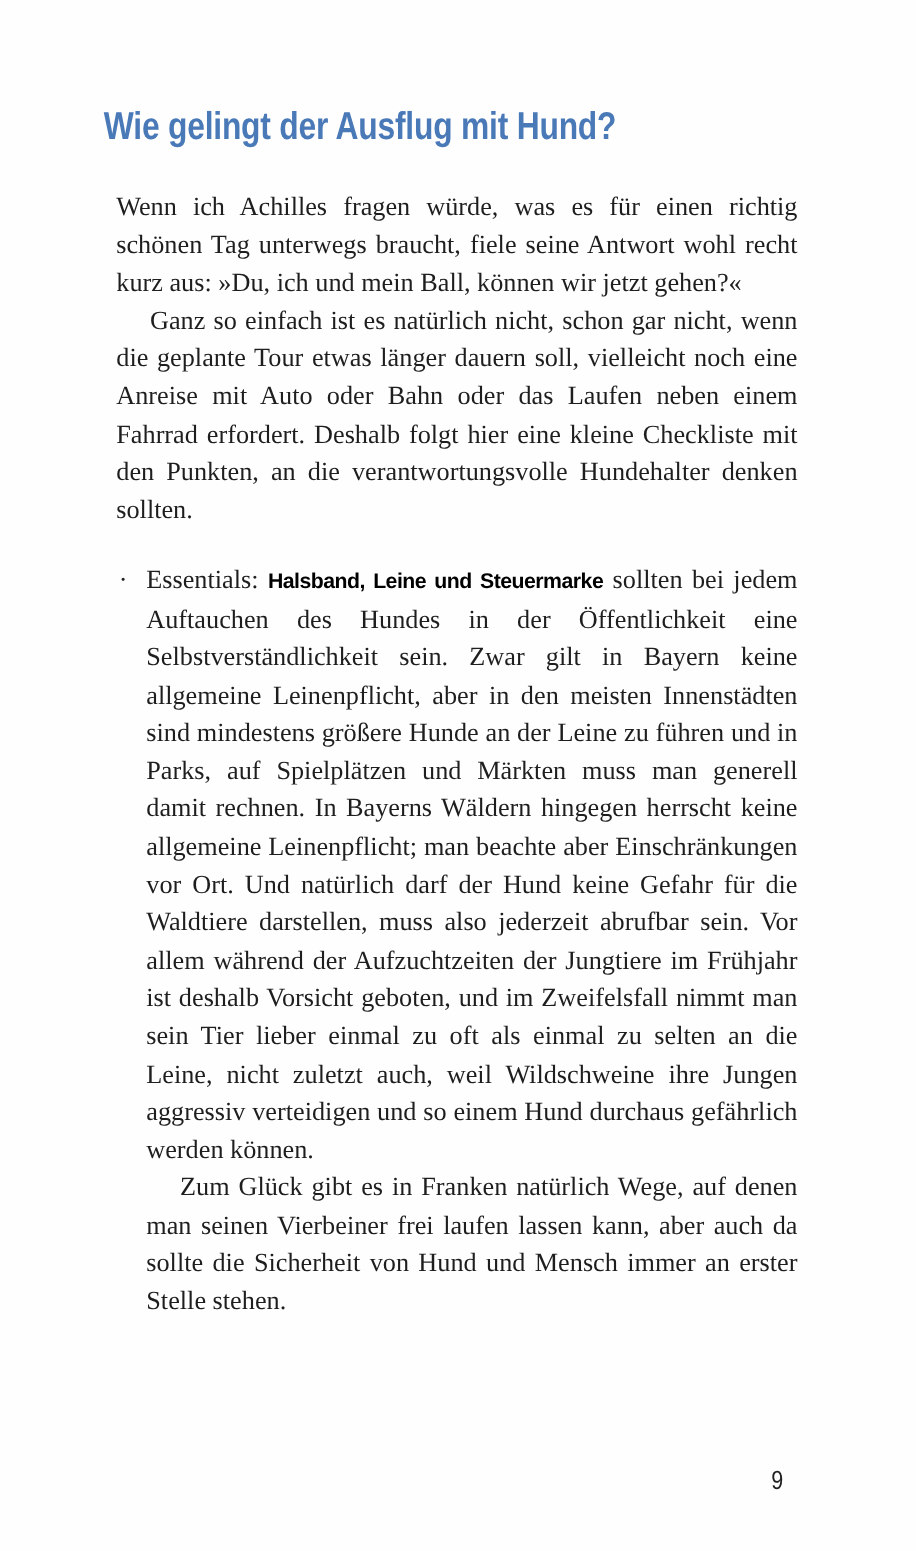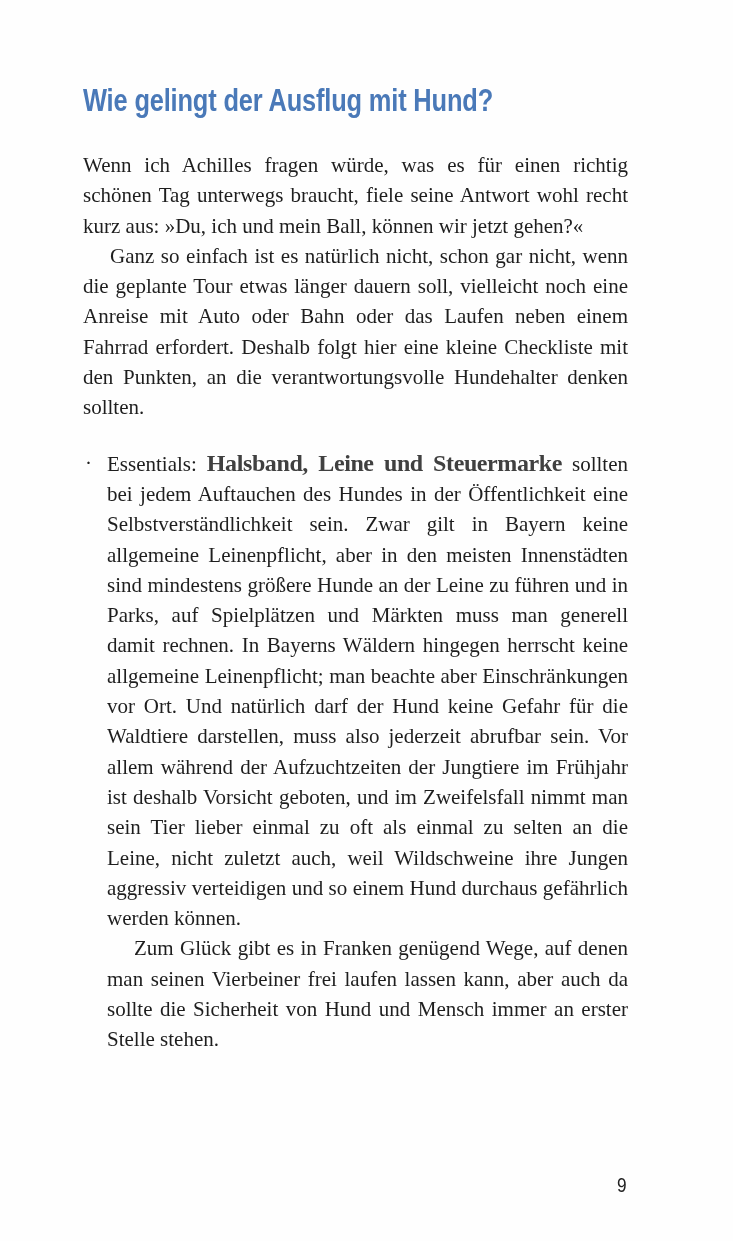--- a/index.html
+++ b/index.html
@@ -27,21 +27,21 @@
     line-height: 38px;
     color: #4a79b8;
     white-space: nowrap;
     display: inline-block;
     transform: scaleX(0.82);
     transform-origin: 0 0;
     letter-spacing: -0.2px;
   }
   .content {
     position: absolute;
-    left: 83px;
+    left: 93px;
     top: 150px;
     width: 545px;
     font-size: 21px;
     line-height: 30.3px;
     text-align: justify;
     hyphens: auto;
     -webkit-hyphens: auto;
   }
   .content p {
     margin: 0;
@@ -60,25 +60,25 @@
   }
   .bullet-marker {
     position: absolute;
     left: 2px;
     top: 0;
     text-indent: 0;
     font-size: 21px;
     color: #1e1e1e;
   }
   .hl {
-    font-family: Liberation Serif, serif;
+    font-family: Liberation Sans, sans-serif;
     font-weight: bold;
-    font-size: 24px;
+    font-size: 17px;
     letter-spacing: -0.4px;
-    color: #404040;
+    color: #000000;
   }
   .page-number {
     position: absolute;
     left: 617px;
     top: 1173px;
     font-family: "Liberation Sans", sans-serif;
     font-size: 21px;
     color: #222222;
     transform: scaleX(0.82);
     transform-origin: 0 0;
@@ -93,20 +93,20 @@
 
   <div class="content">
 
     <p class="p-first">Wenn ich Achilles fragen würde, was es für einen richtig schönen Tag unterwegs braucht, fiele seine Antwort wohl recht kurz aus: »Du, ich und mein Ball, können wir jetzt gehen?«</p>
 
     <p class="p-indent p-second">Ganz so einfach ist es natürlich nicht, schon gar nicht, wenn die geplante Tour etwas länger dauern soll, vielleicht noch eine Anreise mit Auto oder Bahn oder das Laufen neben einem Fahrrad erfordert. Deshalb folgt hier eine kleine Checkliste mit den Punkten, an die verantwortungsvolle Hundehalter denken sollten.</p>
 
     <div class="bullet-item">
       <span class="bullet-marker">·</span>
       <p><span>Essentials: </span><span class="hl">Halsband, Leine und Steuermarke</span><span> sollten bei jedem Auftauchen des Hundes in der Öffentlichkeit eine Selbstverständlichkeit sein. Zwar gilt in Bayern keine allgemeine Leinenpflicht, aber in den meisten Innenstädten sind mindestens größere Hunde an der Leine zu führen und in Parks, auf Spielplätzen und Märkten muss man generell damit rechnen. In Bayerns Wäldern hingegen herrscht keine allgemeine Leinenpflicht; man beachte aber Einschränkungen vor Ort. Und natürlich darf der Hund keine Gefahr für die Waldtiere darstellen, muss also jederzeit abrufbar sein. Vor allem während der Aufzuchtzeiten der Jungtiere im Frühjahr ist deshalb Vorsicht geboten, und im Zweifelsfall nimmt man sein Tier lieber einmal zu oft als einmal zu selten an die Leine, nicht zuletzt auch, weil Wildschweine ihre Jungen aggressiv verteidigen und so einem Hund durchaus gefährlich werden können.</span></p>
-      <p class="p-indent">Zum Glück gibt es in Franken genügend Wege, auf denen man seinen Vierbeiner frei laufen lassen kann, aber auch da sollte die Sicherheit von Hund und Mensch immer an erster Stelle stehen.</p>
+      <p class="p-indent">Zum Glück gibt es in Franken natürlich Wege, auf denen man seinen Vierbeiner frei laufen lassen kann, aber auch da sollte die Sicherheit von Hund und Mensch immer an erster Stelle stehen.</p>
     </div>
 
   </div>
 
   <div class="page-number">9</div>
 
 </div>
 
 </body></html>

